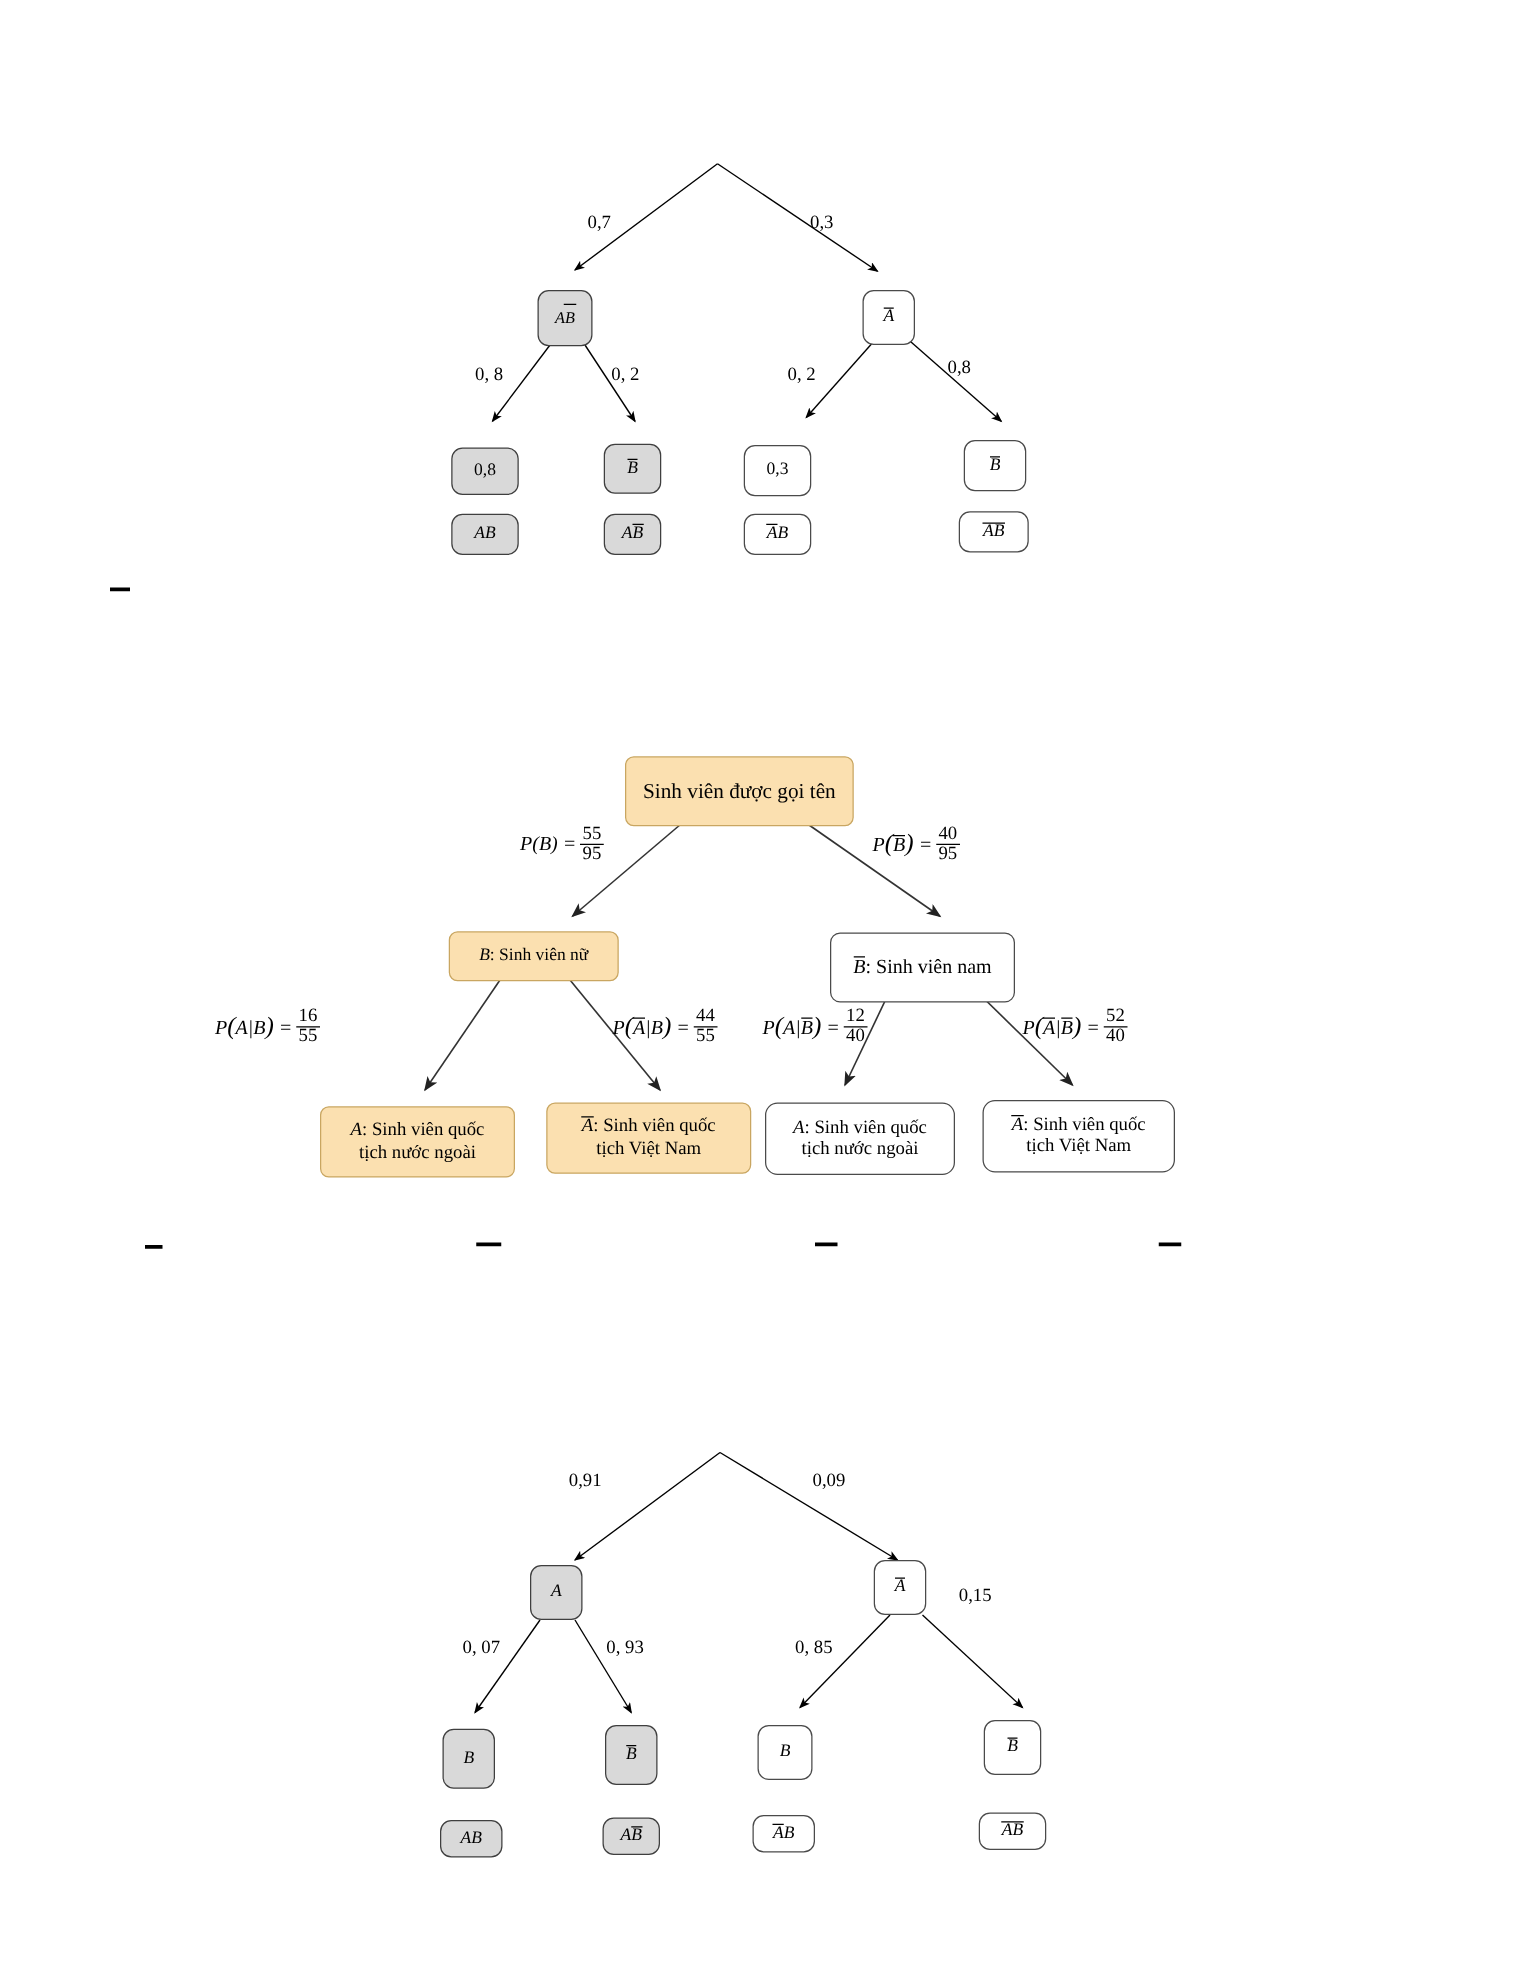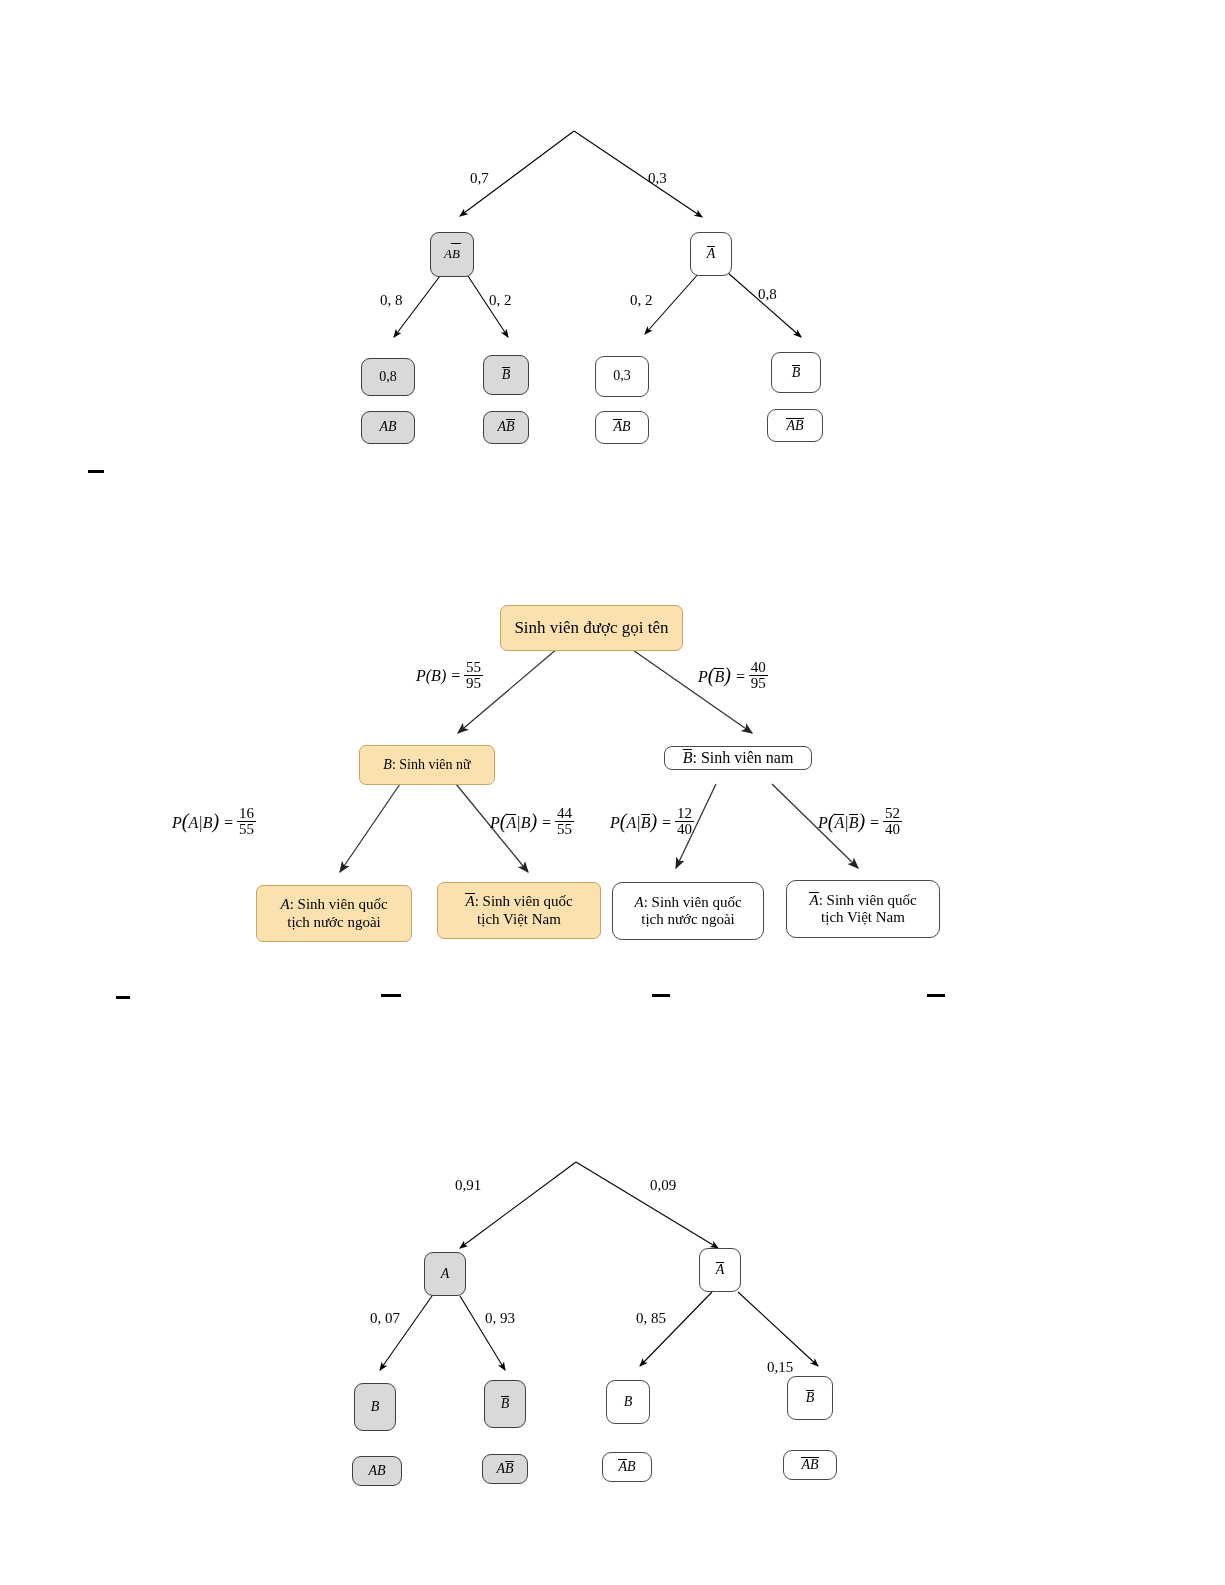--- a/index.html
+++ b/index.html
@@ -165,21 +165,21 @@
   </div>
   <div class="node plain" style="left:595px; top:411px; width:54px; height:33px;">
     <span class="mathi" style="font-size:14px;"><span class="ovr">A</span>B</span>
   </div>
   <div class="node plain" style="left:767px; top:409px; width:56px; height:33px;">
     <span class="mathi ovr" style="font-size:14px;">AB</span>
   </div>
 
   <div class="bar-artifact" style="left:88px; top:470px; width:16px;"></div>
 
-  <div class="node peach flat" style="left:500px; top:605px; width:183px; height:46px; font-size:17px;">
+  <div class="node peach flat" style="left:500px; top:605px; width:183px; height:56px; font-size:17px;">
     <span>Sinh viên được gọi tên</span>
   </div>
 
   <div class="plbl" style="left:416px; top:660px;">
     <span class="mathi">P(B) =</span>
     <span class="frac">
       <span class="num">55</span>
       <span class="den">95</span>
     </span>
   </div>
@@ -189,21 +189,21 @@
     <span class="frac">
       <span class="num">40</span>
       <span class="den">95</span>
     </span>
   </div>
 
   <div class="node peach flat" style="left:359px; top:745px; width:136px; height:40px; font-size:14px;">
     <span><span class="mathi">B</span><span>:  Sinh viên nữ</span></span>
   </div>
 
-  <div class="node plain" style="left:664px; top:746px; width:148px; height:24px; font-size:16px; border-radius:8px;">
+  <div class="node plain" style="left:664px; top:746px; width:148px; height:56px; font-size:16px; border-radius:8px;">
     <span><span class="mathi ovr">B</span><span>: Sinh viên nam</span></span>
   </div>
 
   <div class="plbl" style="left:172px; top:806px;">
     <span class="mathi">P<span class="paren">(</span>A|B<span class="paren">)</span> =</span>
     <span class="frac">
       <span class="num">16</span>
       <span class="den">55</span>
     </span>
   </div>
@@ -264,21 +264,21 @@
     <span class="mathi" style="font-size:14px;">A</span>
   </div>
 
   <div class="node plain" style="left:699px; top:1248px; width:42px; height:44px;">
     <span class="mathi ovr" style="font-size:14px;">A</span>
   </div>
 
   <div class="lbl" style="left:370px; top:1310px;">0, 07</div>
   <div class="lbl" style="left:485px; top:1310px;">0, 93</div>
   <div class="lbl" style="left:636px; top:1310px;">0, 85</div>
-  <div class="lbl" style="left:767px; top:1359px;">0,15</div>
+  <div class="lbl" style="left:767px; top:1269px;">0,15</div>
 
   <div class="node gray" style="left:354px; top:1383px; width:42px; height:48px;">
     <span class="mathi" style="font-size:14px;">B</span>
   </div>
   <div class="node gray" style="left:484px; top:1380px; width:42px; height:48px;">
     <span class="mathi ovr" style="font-size:14px;">B</span>
   </div>
   <div class="node plain" style="left:606px; top:1380px; width:44px; height:44px;">
     <span class="mathi" style="font-size:14px;">B</span>
   </div>

